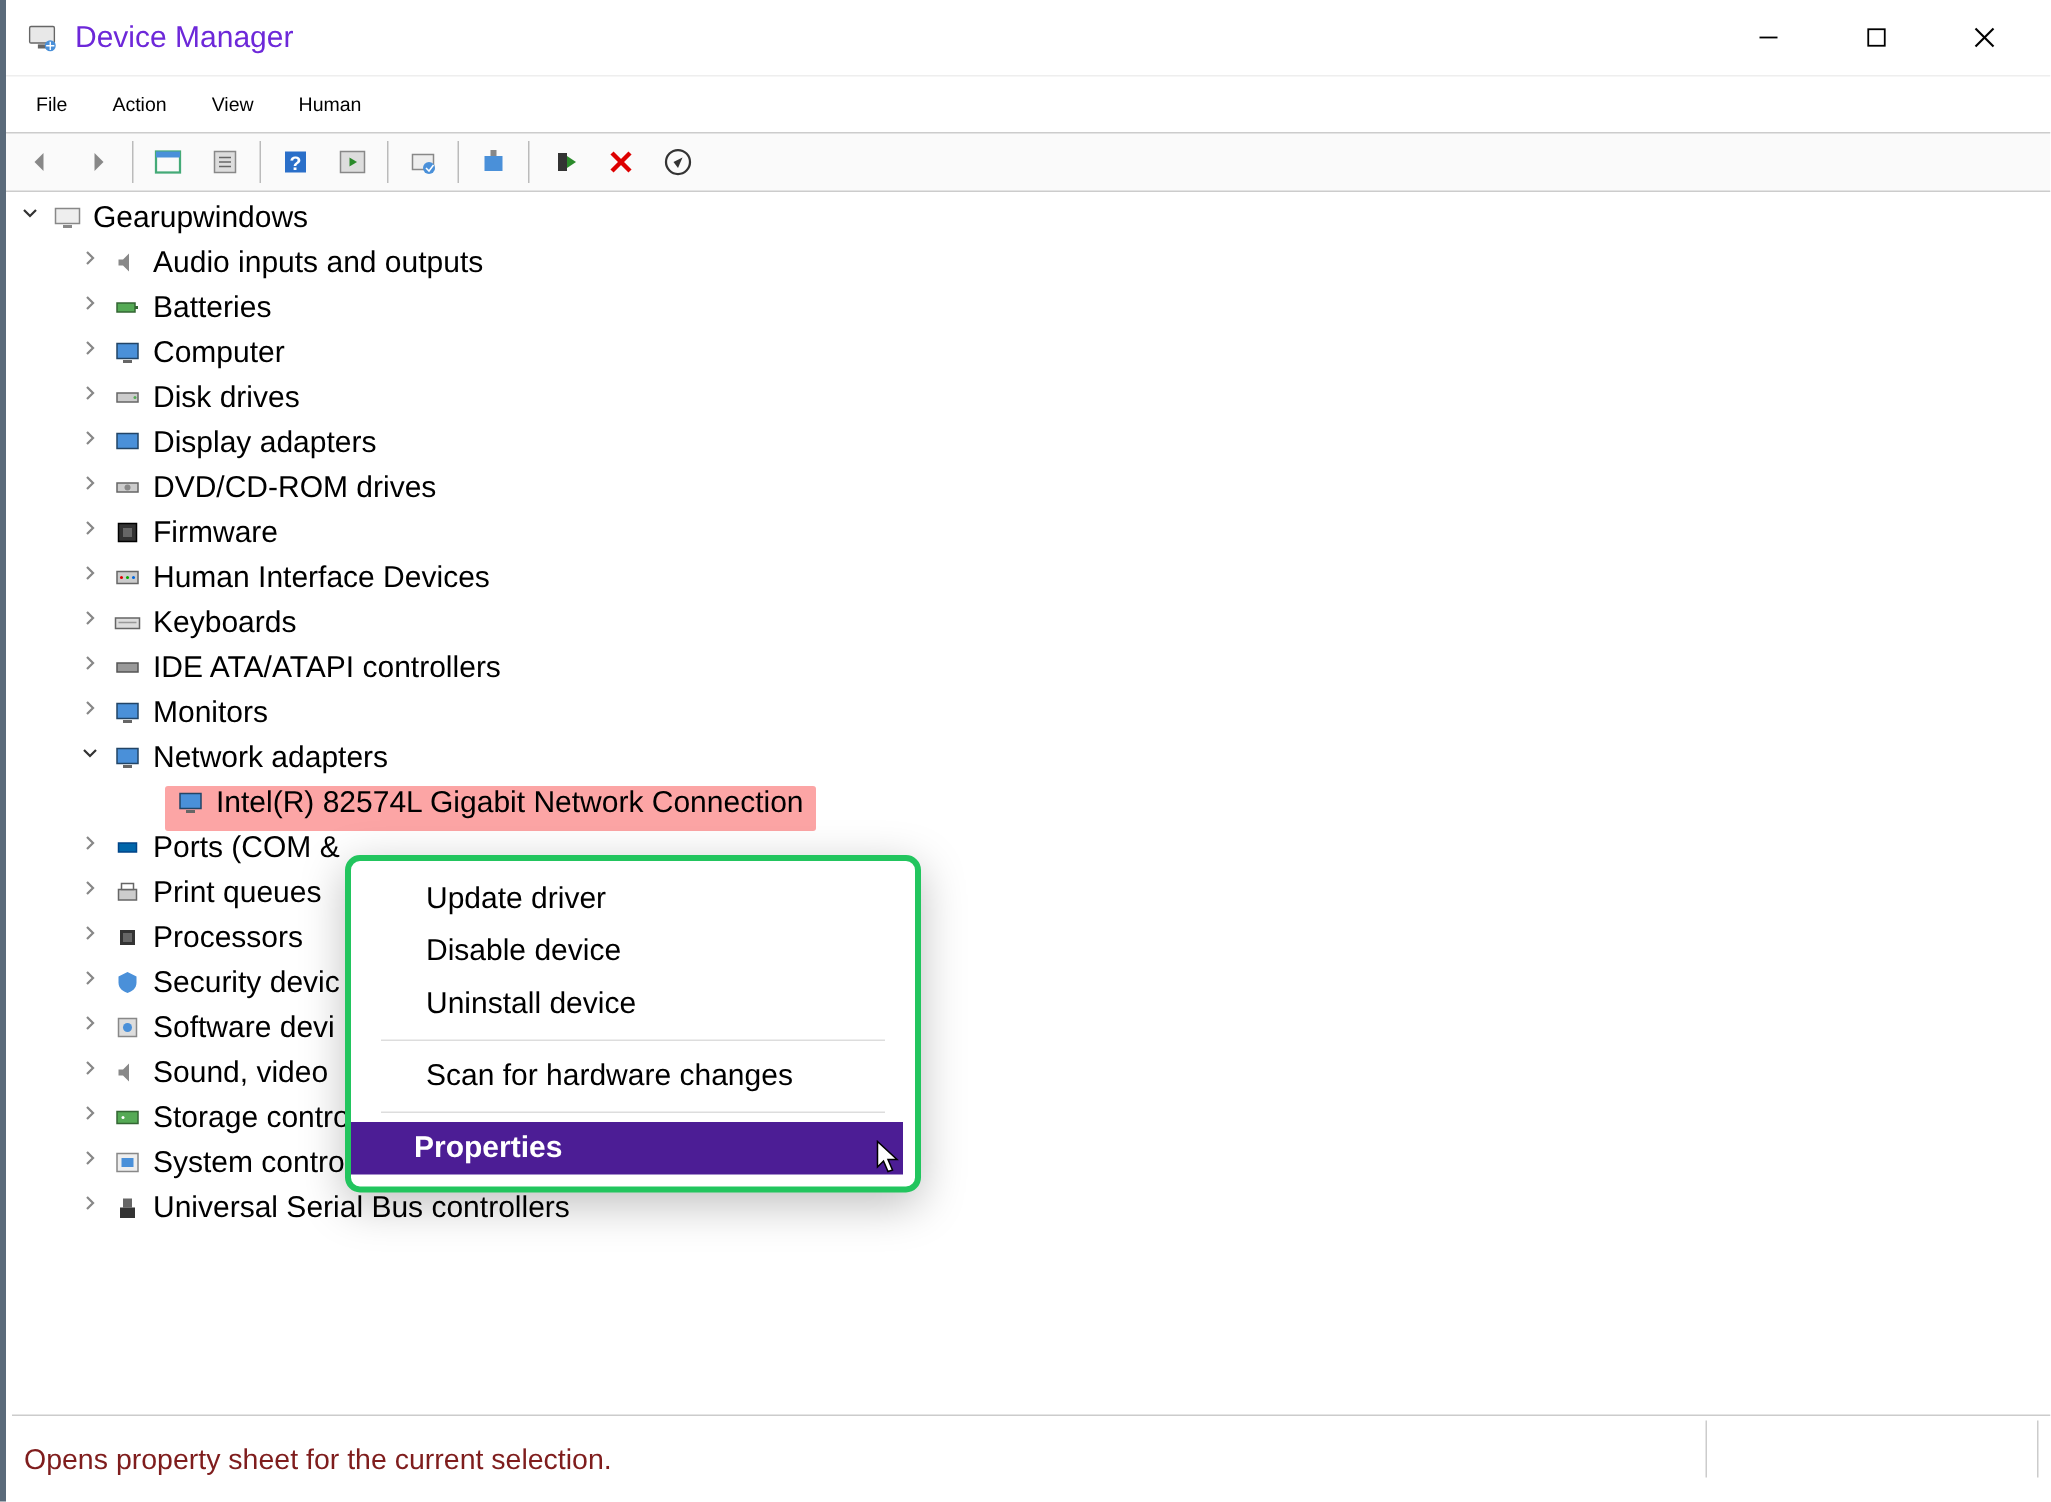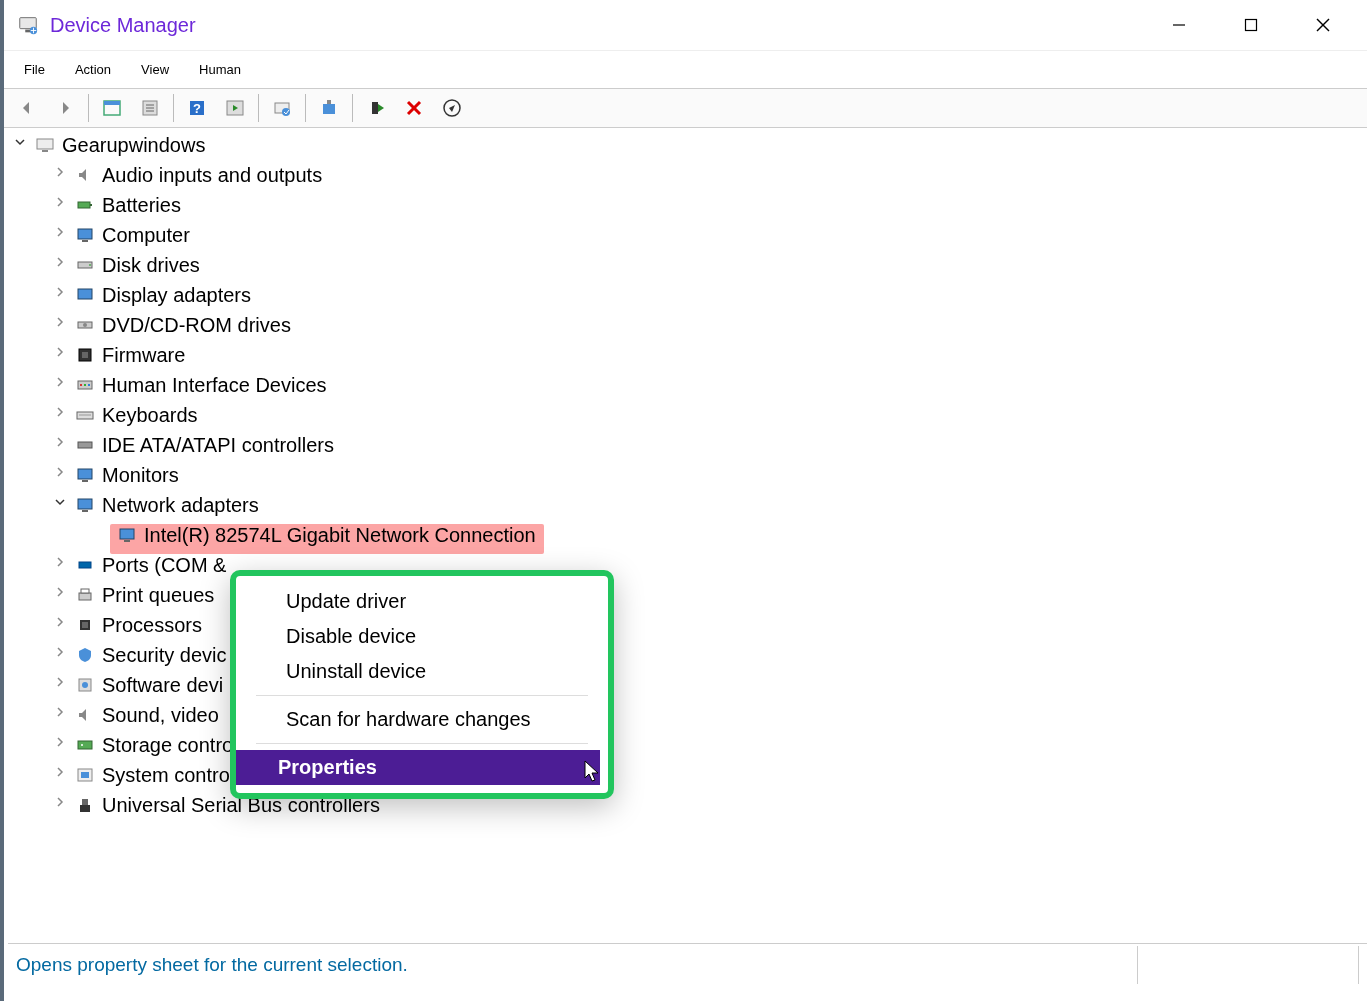--- a/index.html
+++ b/index.html
@@ -15,25 +15,25 @@
 .toolbar { height: 40px; display: flex; align-items: center; padding: 0 4px; border-top: 1px solid #ccc; border-bottom: 1px solid #ccc; background:#fafafa;}
 .tbtn { width: 36px; height: 32px; display: flex; align-items: center; justify-content: center; margin: 0 1px; }
 .tsep { width: 1px; height: 28px; background: #bbb; margin: 0 4px; }
 .tree { padding: 6px 0 0 8px; font-size: 20px; color: #000; user-select:none; background:#fff; height: 758px; overflow:hidden;}
 .node { display: flex; height: 30px; gap: 6px; }
 .chev { width: 16px; height:16px; display:flex; align-items:center; justify-content:center; color:#555;}
 .ticon { width: 22px; height: 22px; display:flex; align-items:center; justify-content:center;}
 .node.root { padding-left: 0px; }
 .node.cat  { padding-left: 40px; }
 .node.selected { background: #fca5a5; border-radius:2px; display:inline-flex; padding-right:8px;}
-.ctxmenu { position: absolute; left: 226px; top: 570px; width: 384px; background: #fff; border: 6px solid #22c55e; border-radius: 10px; box-shadow: 0 8px 30px rgba(0,0,0,0.25); padding: 8px 0; z-index: 10; }
+.ctxmenu { position: absolute; left: 226px; top: 570px; width: 384px; background: #fff; border: 4px solid #22c55e; border-radius: 10px; box-shadow: 0 8px 30px rgba(0,0,0,0.25); padding: 8px 0; z-index: 10; }
 .ctxmenu .item { padding: 6px 50px; font-size: 20px; color:#000; }
 .ctxmenu .item.hl { background: #4c1d95; color: #fff; font-weight:600; margin: 2px 8px 0 0; padding-left:42px;}
 .ctxmenu .sep { height: 1px; background: #ddd; margin: 6px 20px; }
-.statusbar { position:absolute; left:4px; right:0; bottom:16px; height: 42px; border-top: 1px solid #ccc; display:flex; align-items:center; padding: 0 8px; font-size: 19px; color:#0369a1;}
+.statusbar { position:absolute; left:4px; right:0; bottom:16px; height: 42px; border-top: 1px solid #ccc; display:flex; align-items:flex-end; padding: 0 8px; font-size: 19px; color:#7f1d1d;}
 .statusbar .sb-sep { width:1px; height:38px; background:#ccc; margin-left:auto; }
 .statusbar .sb-sep2 { width:1px; height:38px; background:#ccc; margin-left:220px; }
 .cursor { position:absolute; left: 580px; top: 760px; z-index: 20; }
 </style>
 </head>
 <body>
 
 <div class="titlebar">
   <span class="app-icon">
     <svg viewBox="0 0 24 24" width="22" height="22">

